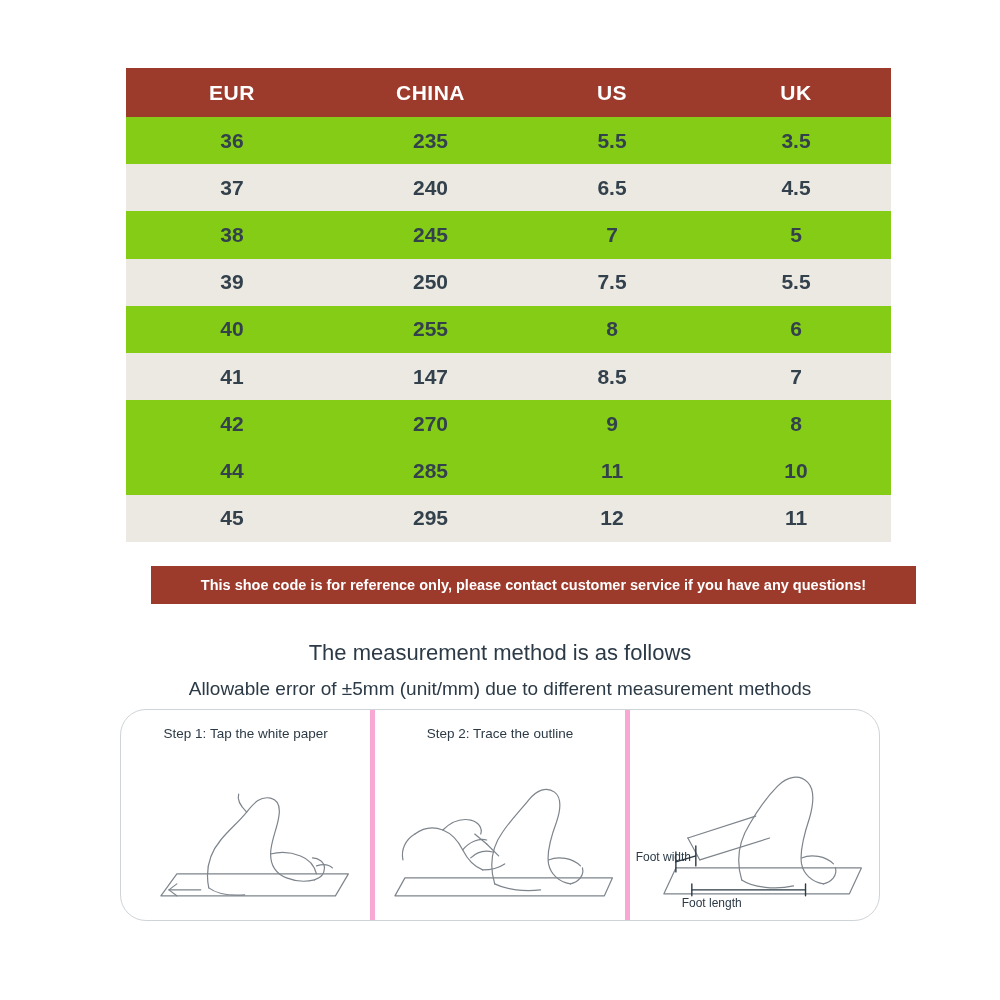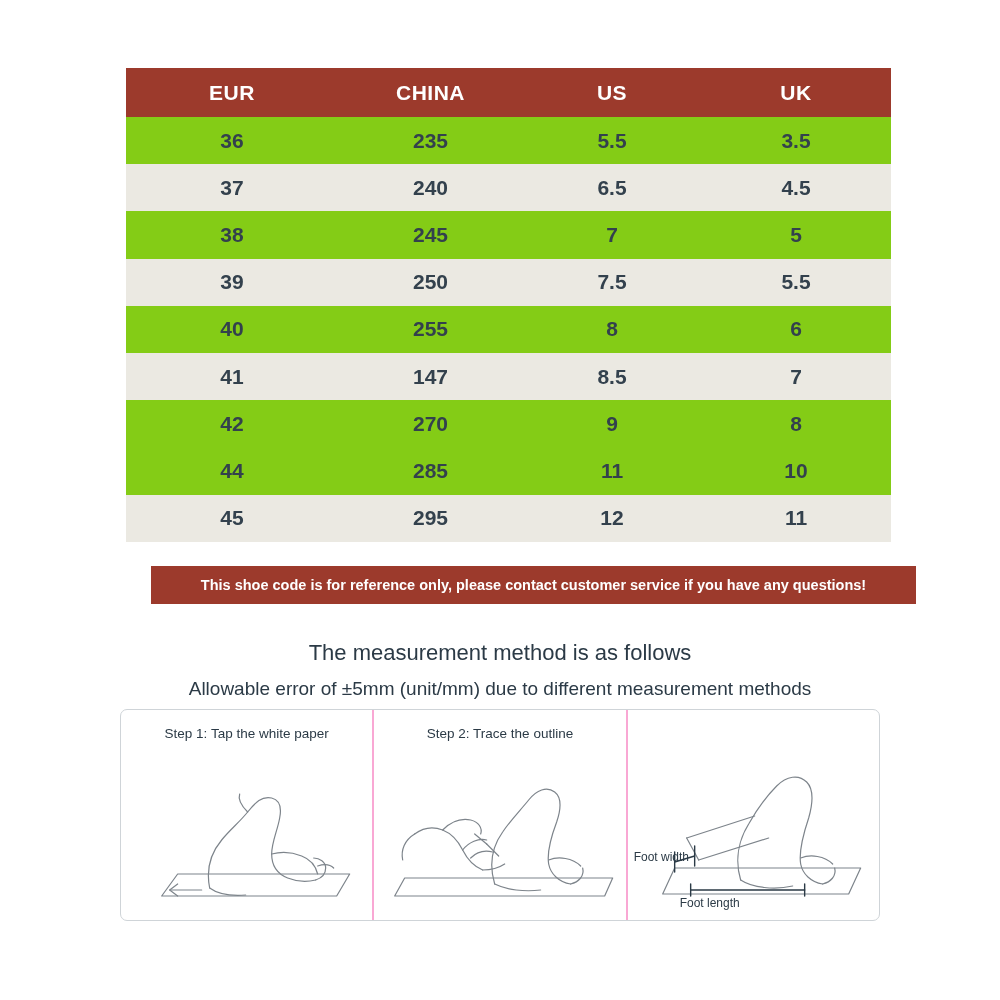--- a/index.html
+++ b/index.html
@@ -97,32 +97,32 @@
     color: #2b3a46;
   }
 
   .steps {
     position: absolute;
     left: 120px;
     top: 709px;
     width: 760px;
     height: 212px;
     border: 1px solid #cfd4d8;
-    border-radius: 7px;
+    border-radius: 26px;
     box-sizing: border-box;
     display: flex;
     background: #ffffff;
   }
   .step {
     flex: 1 1 0;
     position: relative;
     box-sizing: border-box;
   }
   .step + .step {
-    border-left: 2px solid #f9a8d4;
+    border-left: 5px solid #f9a8d4;
   }
   .step-label {
     position: absolute;
     top: 16px;
     left: 0;
     right: 0;
     text-align: center;
     font-size: 13.5px;
     color: #2b3a46;
     line-height: 1.25;

